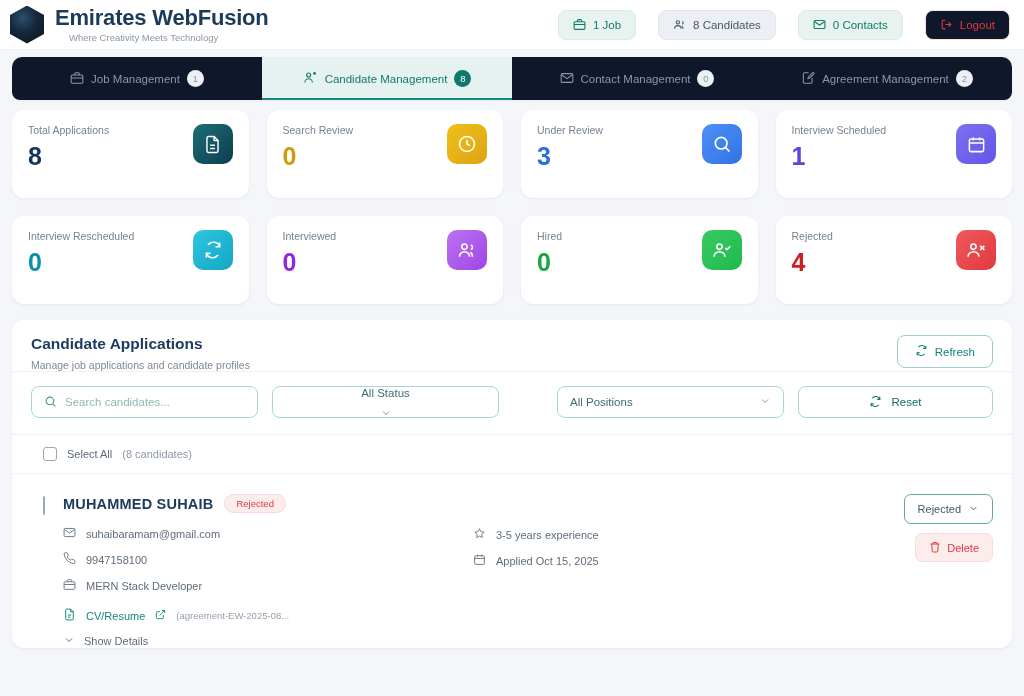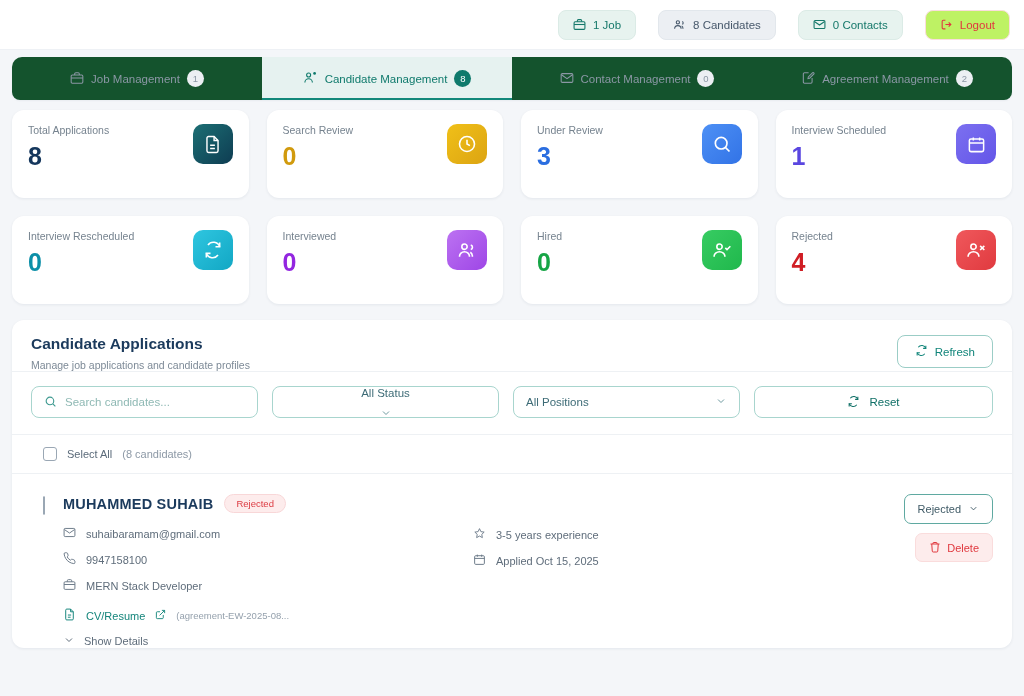--- a/index.html
+++ b/index.html
@@ -34,26 +34,26 @@
   .top-actions { margin-left: auto; display: flex; align-items: center; gap: 22px; }
   .pill {
     display: flex; align-items: center; gap: 7px;
     height: 30px; padding: 0 14px; border-radius: 8px;
     font-size: 11.5px; border: 1px solid transparent; white-space: nowrap;
   }
   .pill svg { display: block; }
   .pill-jobs     { background: #e7f3ef; color: #15786a; border-color: #dbebe6; }
   .pill-cands    { background: #eceff3; color: #47586b; border-color: #e2e7ec; }
   .pill-contacts { background: #e7f3ef; color: #15786a; border-color: #dbebe6; }
-  .pill-logout   { background: #bef264; color: #e0383e; border-color: #fadddd; }
+  .pill-logout   { background: #0f172a; color: #e0383e; border-color: #fadddd; }
 
   
   .tabwrap { padding: 7px 12px 0; }
   .tabs {
-    background: #14532d; border-radius: 10px 10px 8px 8px;
+    background: #0f172a; border-radius: 10px 10px 8px 8px;
     display: flex; height: 43px; overflow: hidden;
     box-shadow: 0 1px 2px rgba(20,40,70,.05);
   }
   .tab {
     flex: 1; display: flex; align-items: center; justify-content: center; gap: 7px;
     font-size: 11.5px; color: #8b97a5; position: relative;
   }
   .tab.active { background: #e6f2f0; color: #0f7a6c; }
   .tab.active::after {
     content: ""; position: absolute; left: 0; right: 0; bottom: 0;
@@ -109,21 +109,21 @@
     display: flex; gap: 14px; padding: 14px 19px 16px;
     border-bottom: 1px solid #eef1f4;
   }
   .field {
     height: 32px; border: 1px solid #a8d5ce; border-radius: 8px;
     background: #fff; display: flex; align-items: center; gap: 8px;
     padding: 0 12px; font-size: 11.5px; color: #0f6f66;
   }
   .f-search { width: 227px; }
   .f-status { width: 227px; justify-content: space-between; flex-direction: column; }
-  .f-pos    { width: 227px; justify-content: space-between; }
+  .f-pos    { width: 227px; justify-content: space-between; margin-left: 44px; }
   .f-reset  { flex: 1; justify-content: center; gap: 9px; }
   .ph { color: #8fb9b4; }
   .sel-val { color: #3d6b76; }
 
   
   .selectall {
     display: flex; align-items: center; gap: 10px;
     padding: 12px 19px 12px 31px; font-size: 11px; color: #5b6b7a;
     border-bottom: 1px solid #eef1f4;
   }
@@ -160,20 +160,27 @@
   .btn-delete {
     display: flex; align-items: center; gap: 6px; justify-content: center;
     height: 29px; min-width: 77px; padding: 0 13px; border-radius: 7px;
     border: 1px solid #fadcdc; background: #fdecec; color: #e0383e; font-size: 11px;
   }
 </style>
 </head>
 <body>
 
 <div class="topbar">
+  <div class="brand">
+    <div class="logo-hex"></div>
+    <div class="brand-text">
+      <div class="brand-title">Emirates WebFusion</div>
+      <div class="brand-sub">Where Creativity Meets Technology</div>
+    </div>
+  </div>
 
   <div class="top-actions">
     <div class="pill pill-jobs">
       <span>
         <svg width="13" height="13" viewBox="0 0 24 24" fill="none" stroke="currentColor" stroke-width="2">
             <rect x="2" y="7" width="20" height="14" rx="2"></rect>
             <path d="M8 7V5a2 2 0 0 1 2-2h4a2 2 0 0 1 2 2v2"></path>
             <path d="M2 12h20"></path>
           </svg>
       </span>

